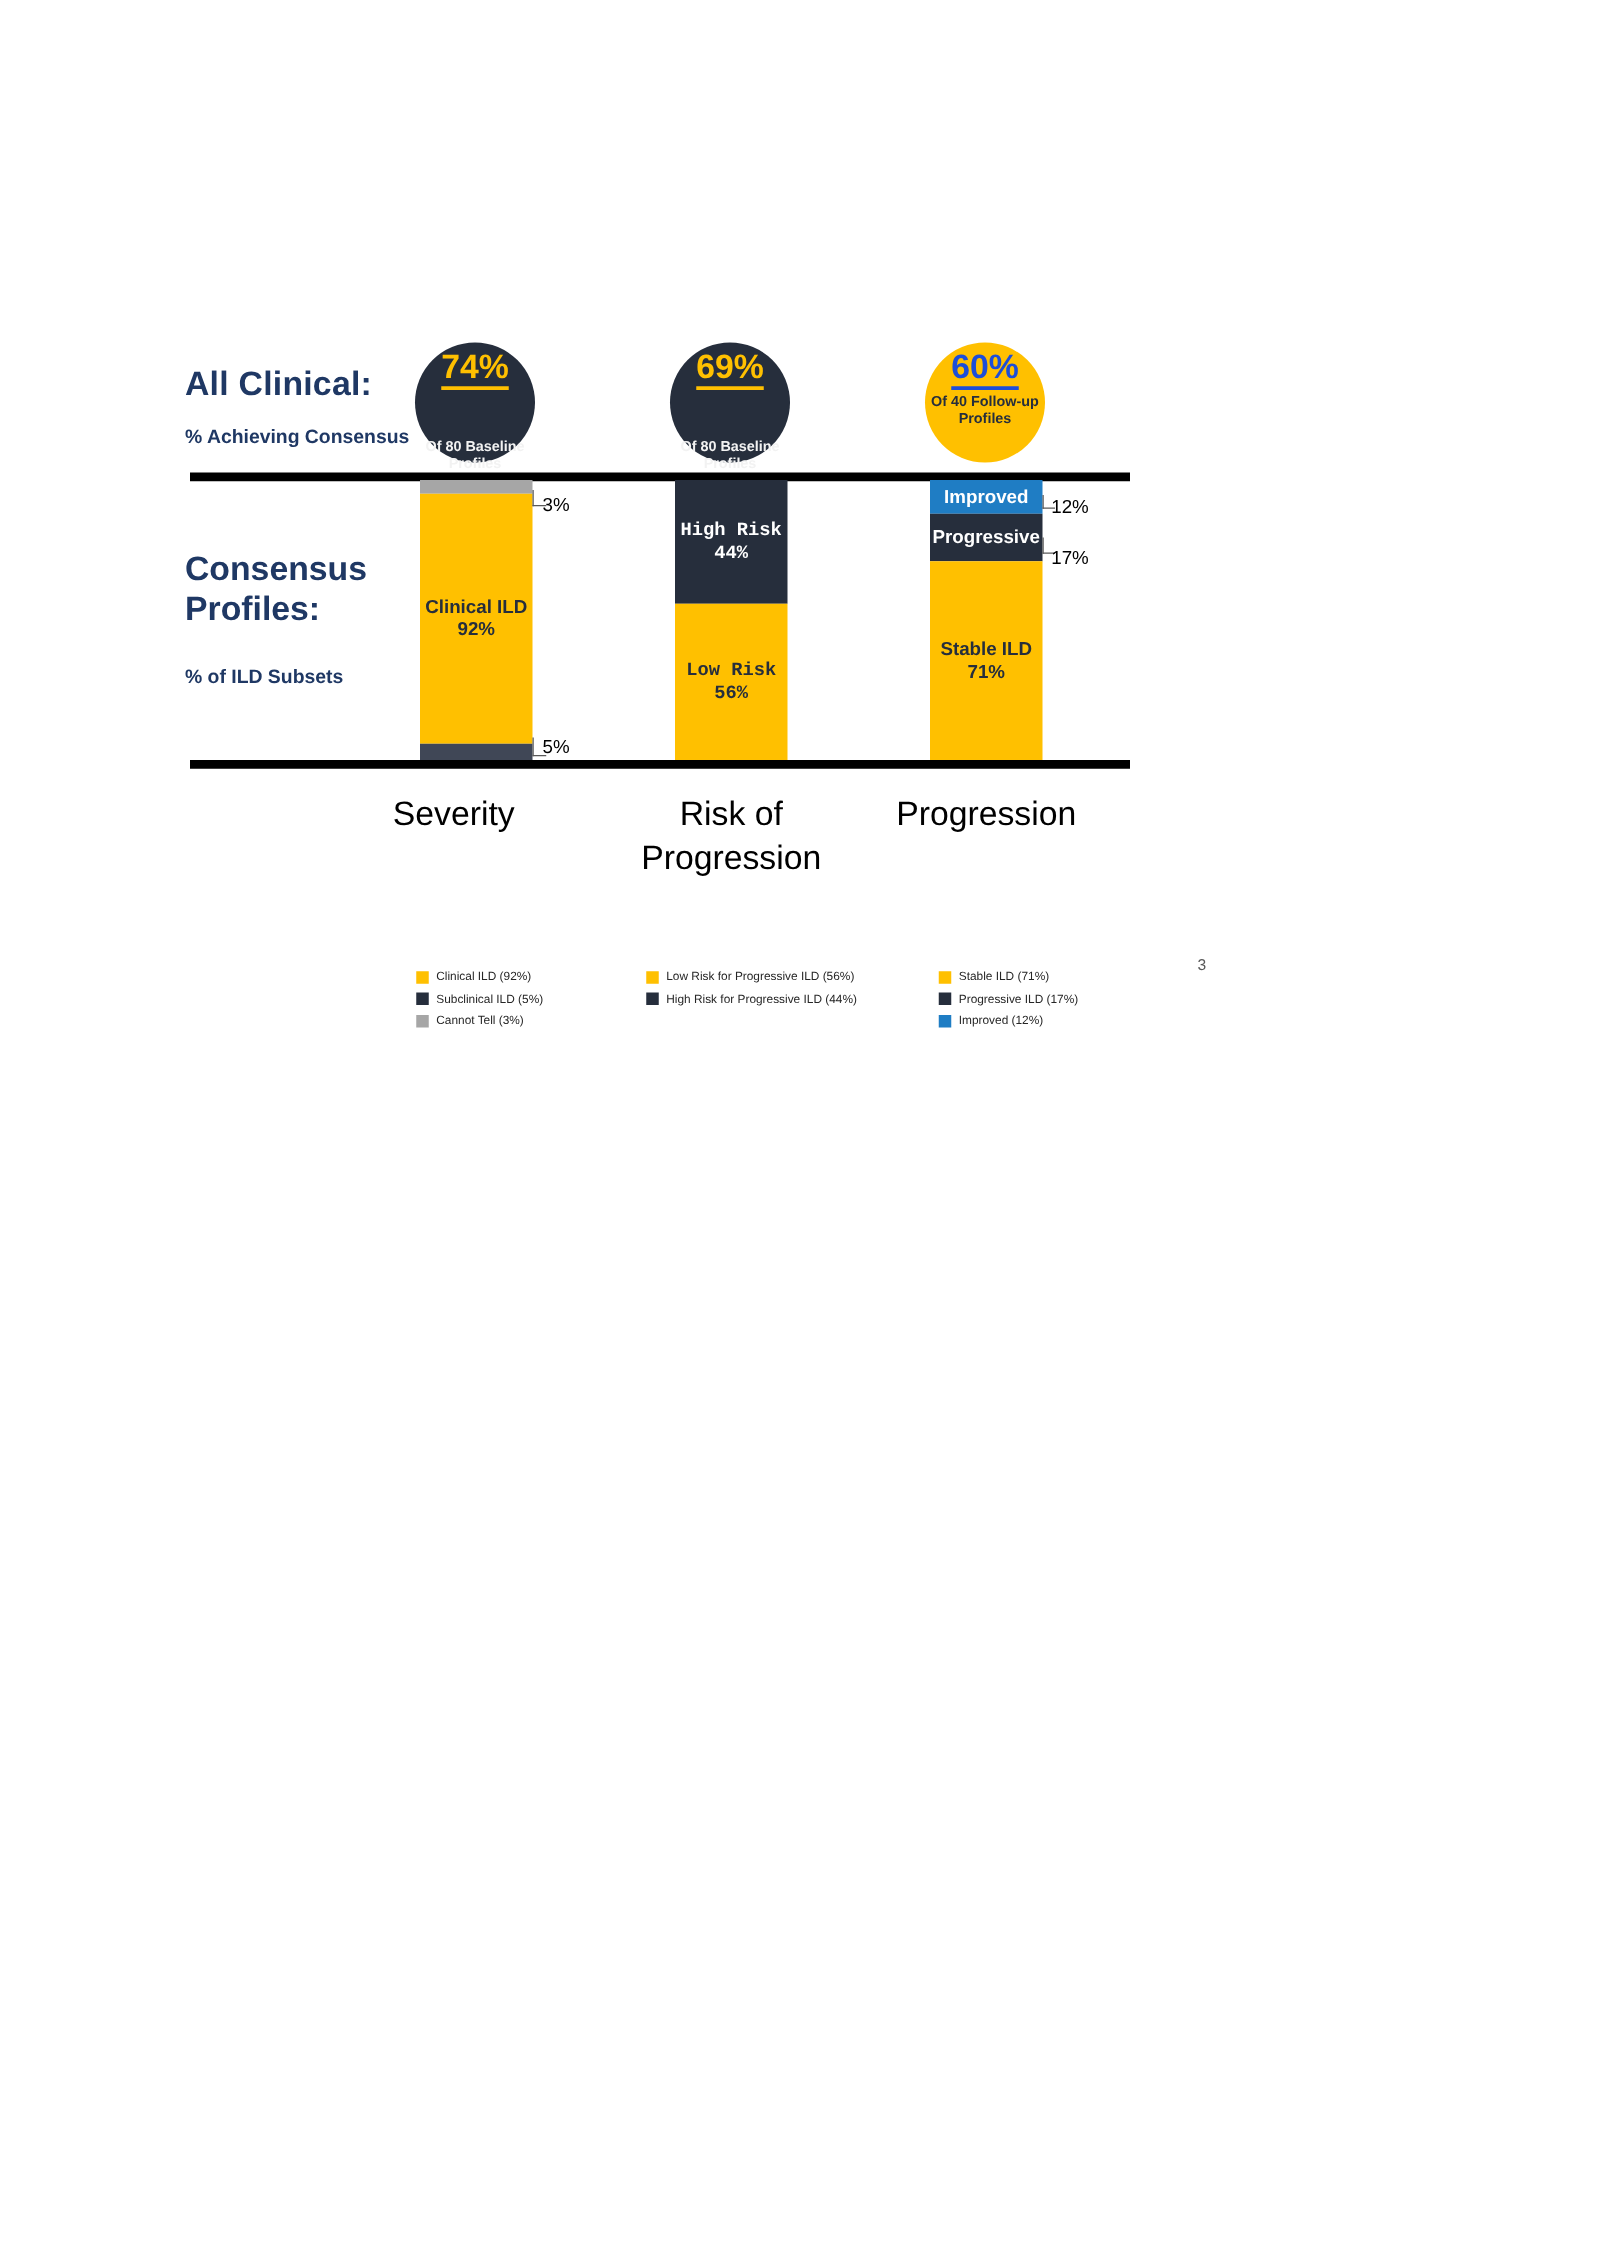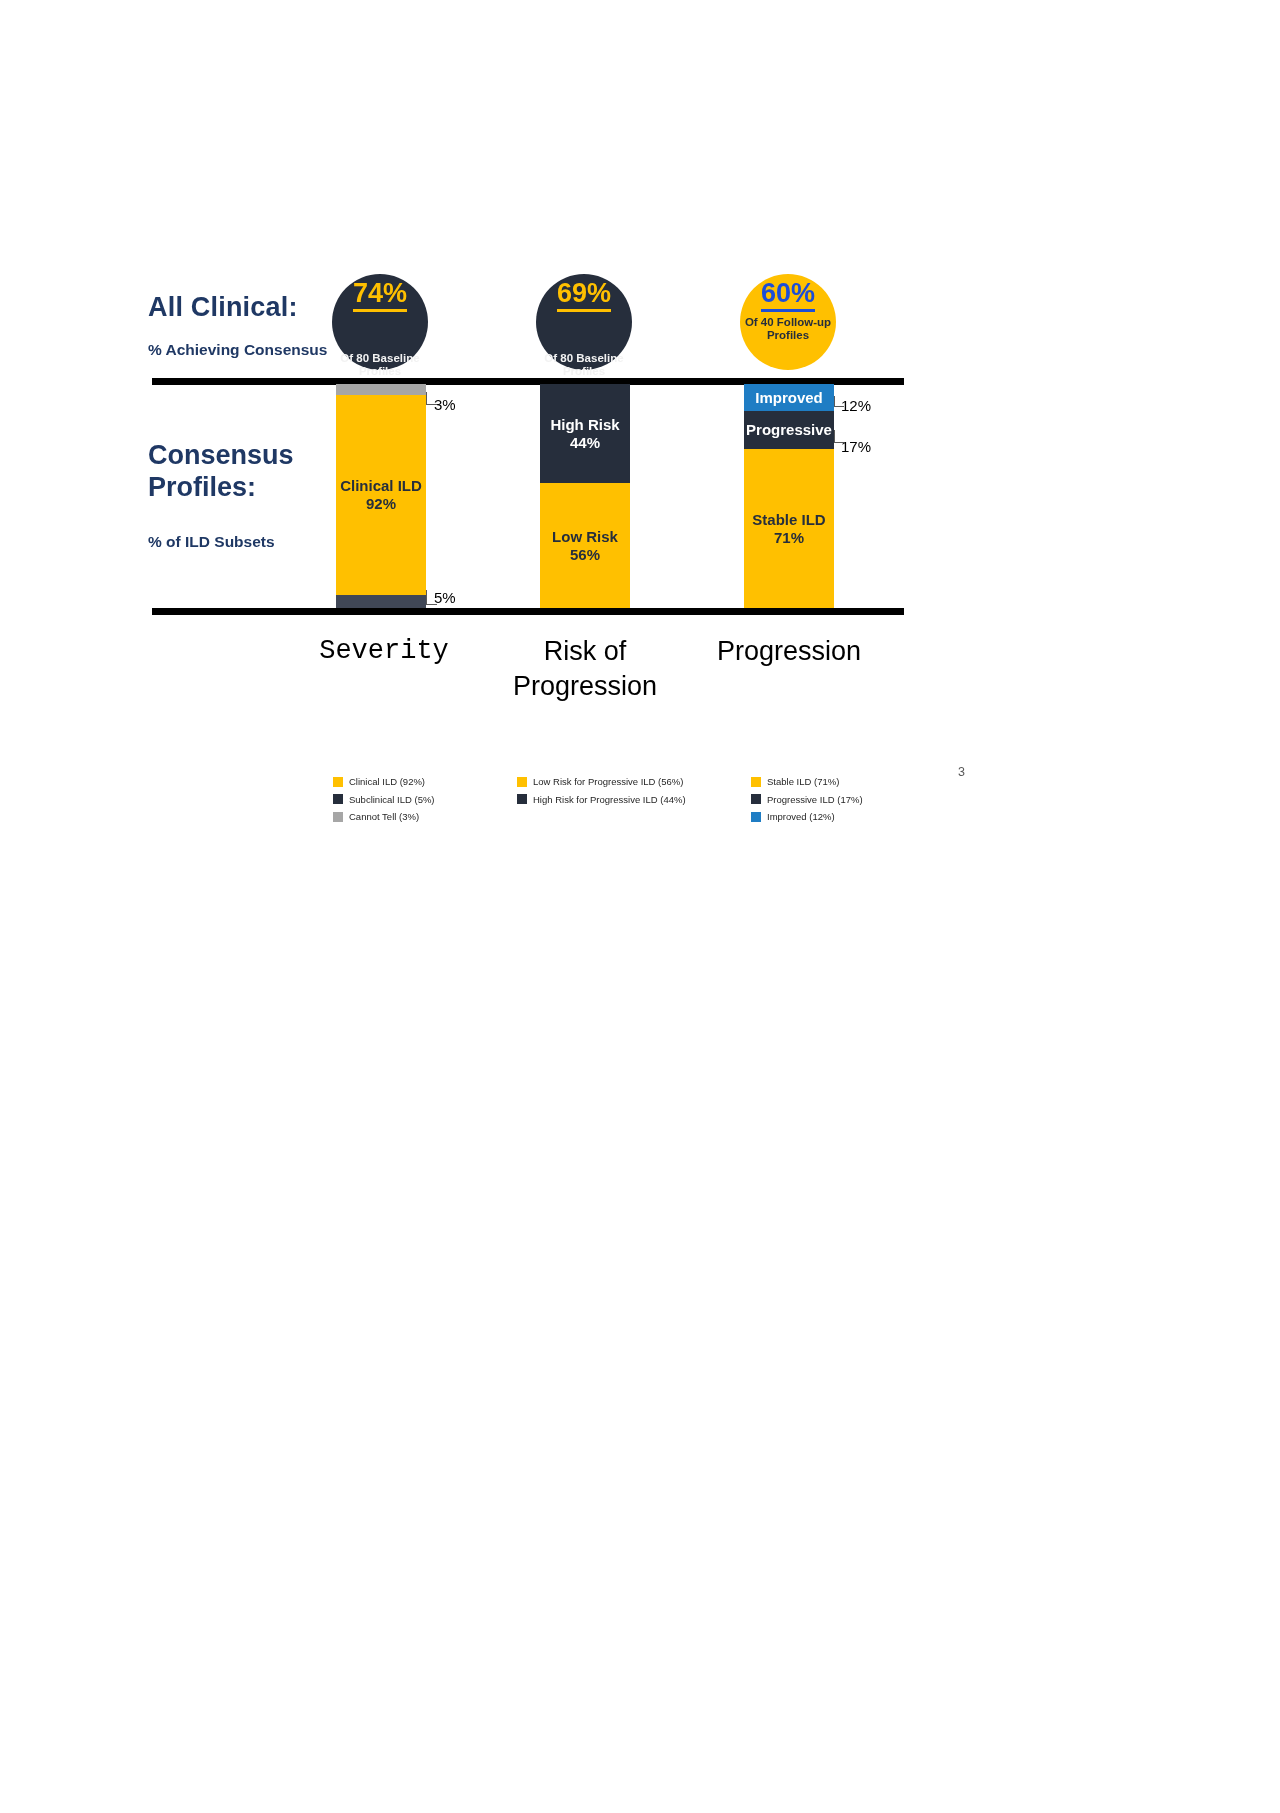--- a/index.html
+++ b/index.html
@@ -118,21 +118,21 @@
   #kpi-2 { left: 740px; top: 274px; }
 
   
   .bar-col {
     position: absolute;
     top: 384px;
     width: 90px;
     height: 224px;
   }
   #bar-col-0 { left: 336px; }
-  #bar-col-1 { left: 540px; }
+  #bar-col-1 { left: 540px; font-family: Liberation Mono, monospace; }
   #bar-col-2 { left: 744px; }
 
   .seg {
     position: absolute;
     left: 0;
     width: 90px;
     box-sizing: border-box;
     display: flex;
     flex-direction: column;
     align-items: center;
@@ -172,21 +172,21 @@
   
   .cat-caption {
     position: absolute;
     top: 634px;
     width: 220px;
     text-align: center;
     font-size: 27px;
     color: #000000;
     line-height: 1.3;
   }
-  #cat-0 { left: 274px; font-family: Liberation Mono, monospace; }
+  #cat-0 { left: 253px; }
   #cat-1 { left: 475px; }
   #cat-2 { left: 679px; }
 
   
   .legend-block {
     position: absolute;
     top: 733px;
     margin-top: 43px;
   }
   #legend-0 { left: 333px; }

